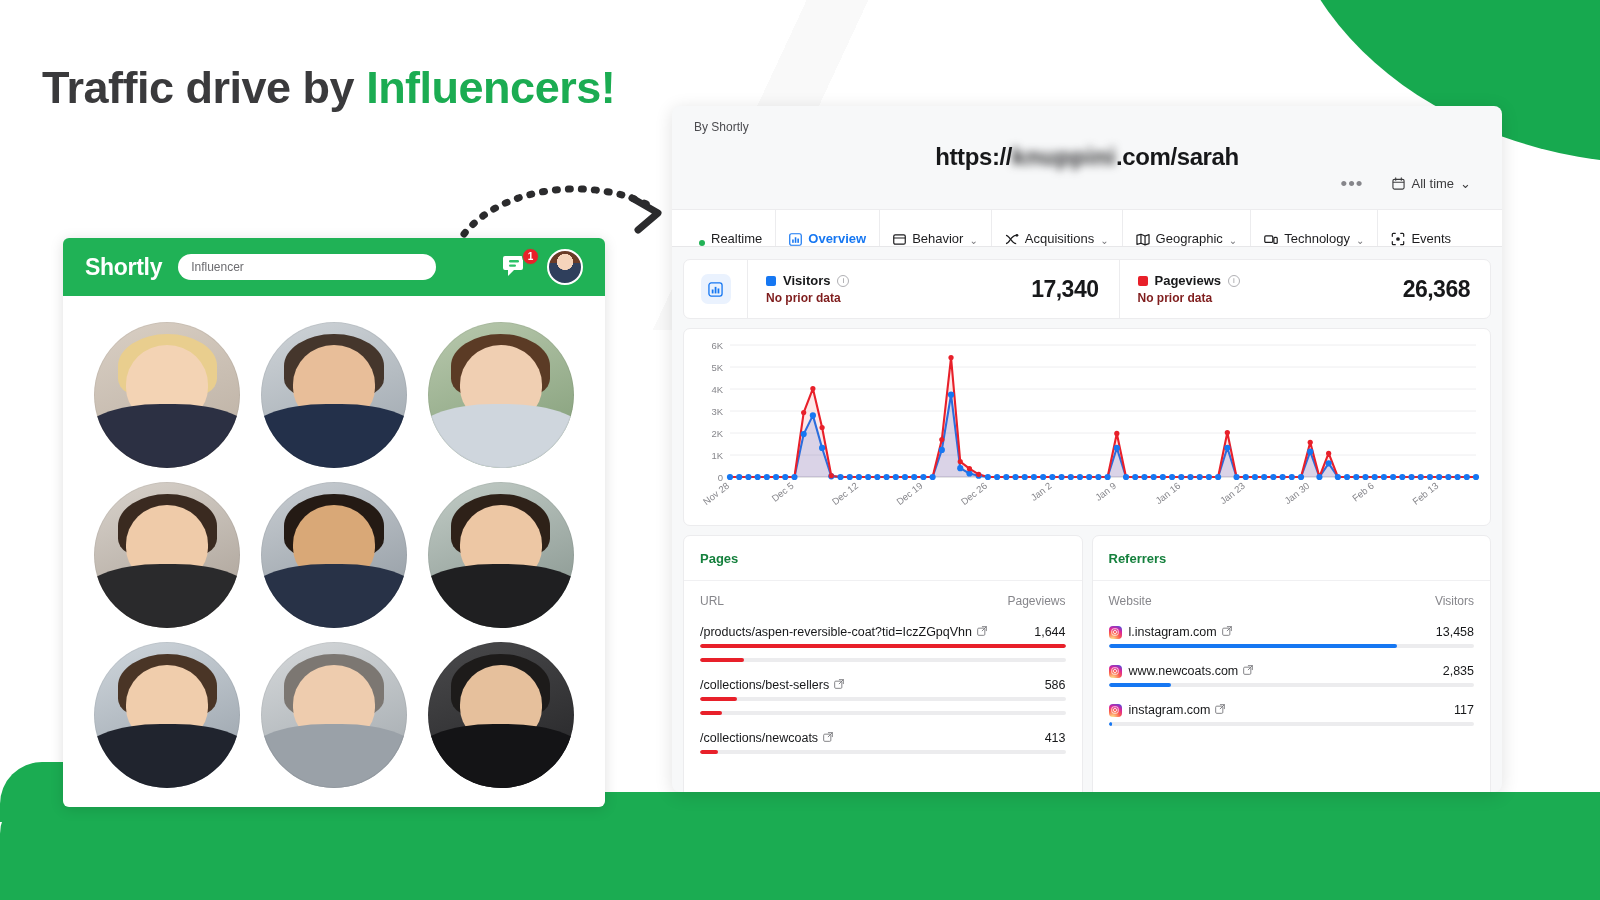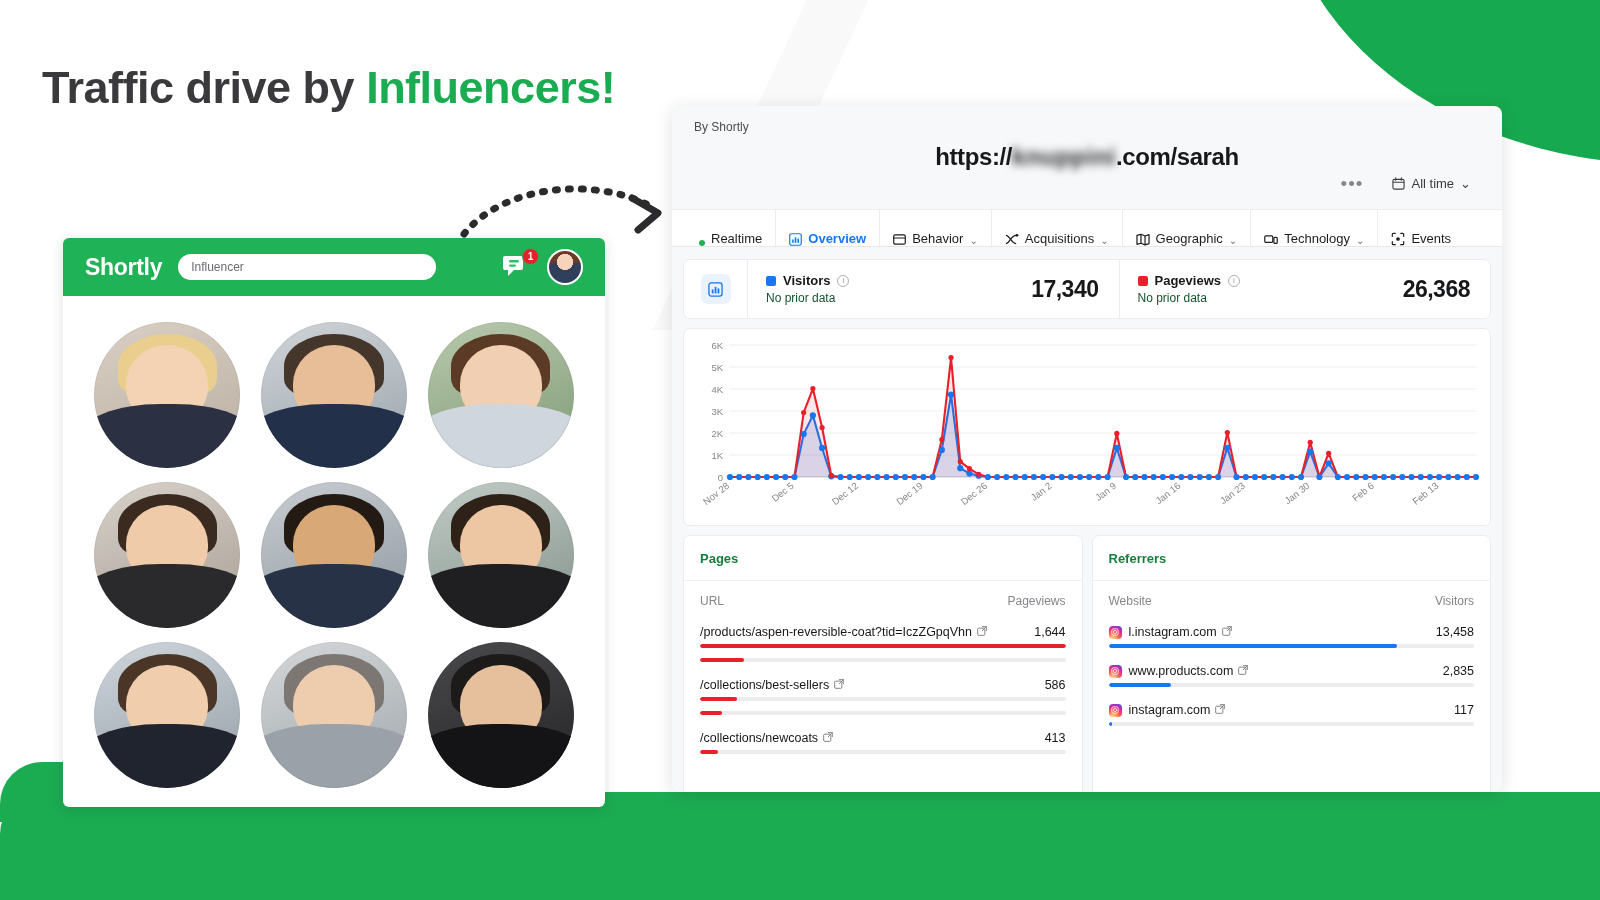--- a/index.html
+++ b/index.html
@@ -160,21 +160,21 @@
     width: 30px; height: 30px; border-radius: 7px; background: #EAF2FE;
     display: flex; align-items: center; justify-content: center;
   }
   .stat {
     flex: 1; display: flex; align-items: center; padding: 0 20px 0 18px;
   }
   .stat + .stat { border-left: 1px solid #ececee; }
   .stat-l { display: flex; flex-direction: column; gap: 3px; }
   .stat-name { display: flex; align-items: center; gap: 7px; font-size: 13px; font-weight: bold; color: #17181A; }
   .sw { width: 10px; height: 10px; border-radius: 2px; }
-  .stat-sub { font-size: 12px; color: #14532d; }
+  .stat-sub { font-size: 12px; color: #7f1d1d; font-weight: bold; }
   .stat-val { margin-left: auto; font-size: 23px; font-weight: bold; color: #17181A; letter-spacing: -0.5px; }
   .info {
     width: 12px; height: 12px; border-radius: 50%; border: 1px solid #b0b0b4;
     font-size: 8px; color: #9a9a9e; display: inline-flex;
     align-items: center; justify-content: center; font-weight: normal;
   }
 
   .chartcard {
     background: #fff; border: 1px solid #ececee; border-radius: 7px;
     margin-top: 9px; height: 198px; padding: 8px 10px 4px 6px;
@@ -656,21 +656,21 @@
               </div>
             </div>
             <div class="row">
               <div class="row-top">
                 <span class="ig">
                   <svg width="8" height="8" viewBox="0 0 10 10">
                     <rect x="1" y="1" width="8" height="8" rx="2.4" fill="none" stroke="#fff" stroke-width="1"></rect>
                     <circle cx="5" cy="5" r="2" fill="none" stroke="#fff" stroke-width="1"></circle>
                   </svg>
                 </span>
-                <span>www.products.com</span>
+                <span>www.newcoats.com</span>
                 <span class="ext"><svg width="10" height="10" viewBox="0 0 12 12">
                     <rect x="0.8" y="2.6" width="8.6" height="8.6" rx="1.3" fill="none" stroke="#7a7a7e" stroke-width="1.1"></rect>
                     <path d="M6.4 0.8 H11.2 V5.6" fill="none" stroke="#7a7a7e" stroke-width="1.1" stroke-linecap="round"></path>
                     <path d="M11.2 0.8 L6.2 5.8" stroke="#7a7a7e" stroke-width="1.1" stroke-linecap="round"></path>
                   </svg></span>
                 <span class="r">2,835</span>
               </div>
               <div class="bar-bg">
                 <div class="bar-fill" style="width:17%;background:#1677F2"></div>
               </div>

